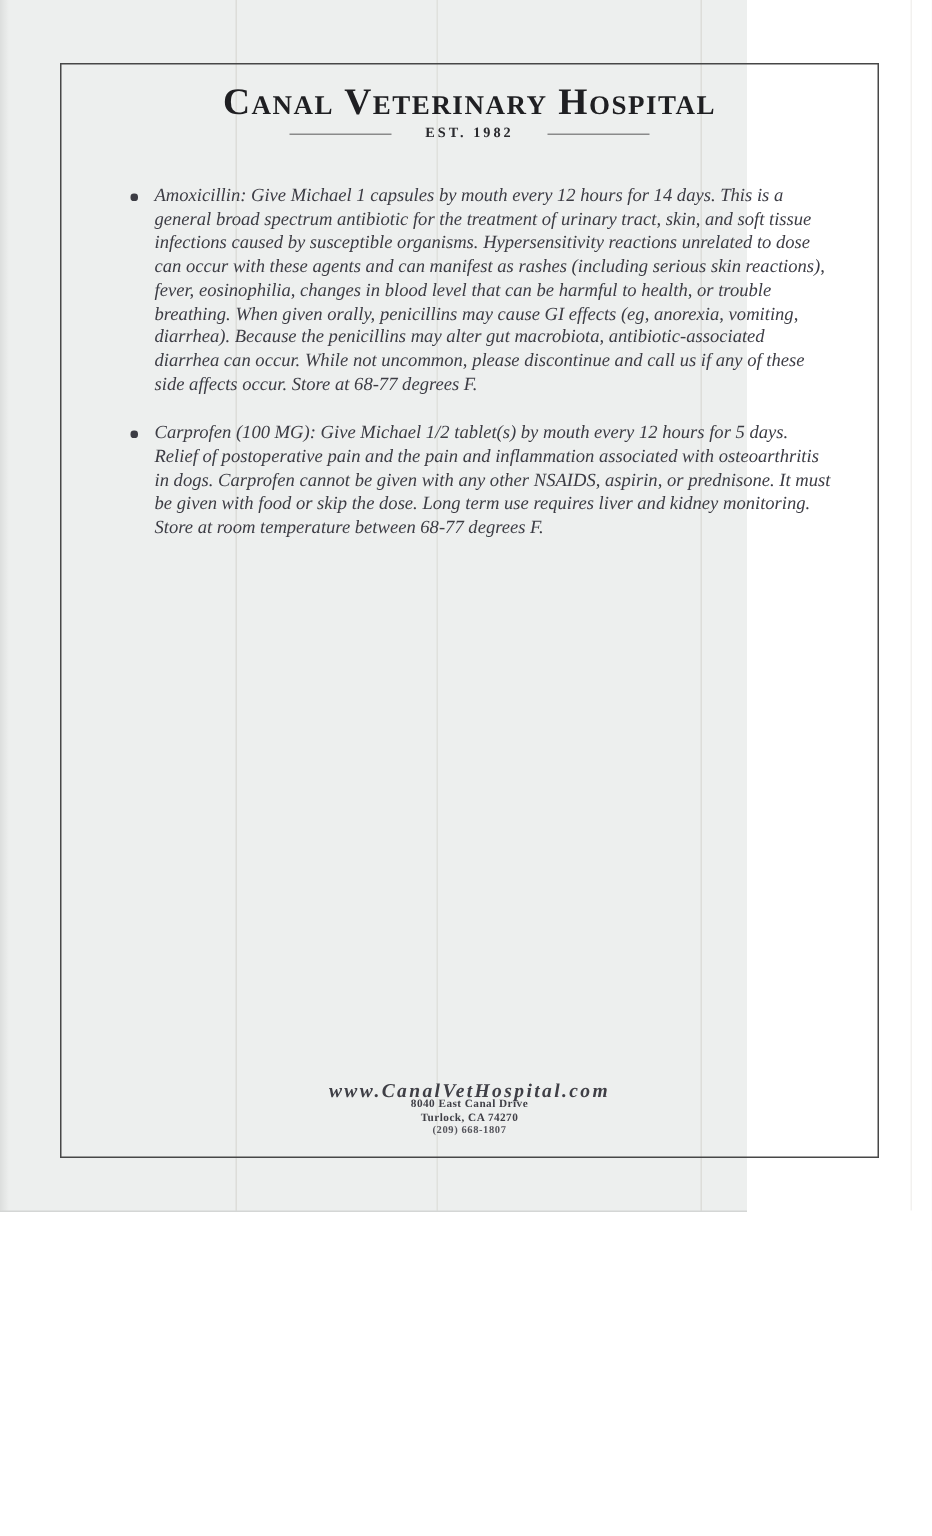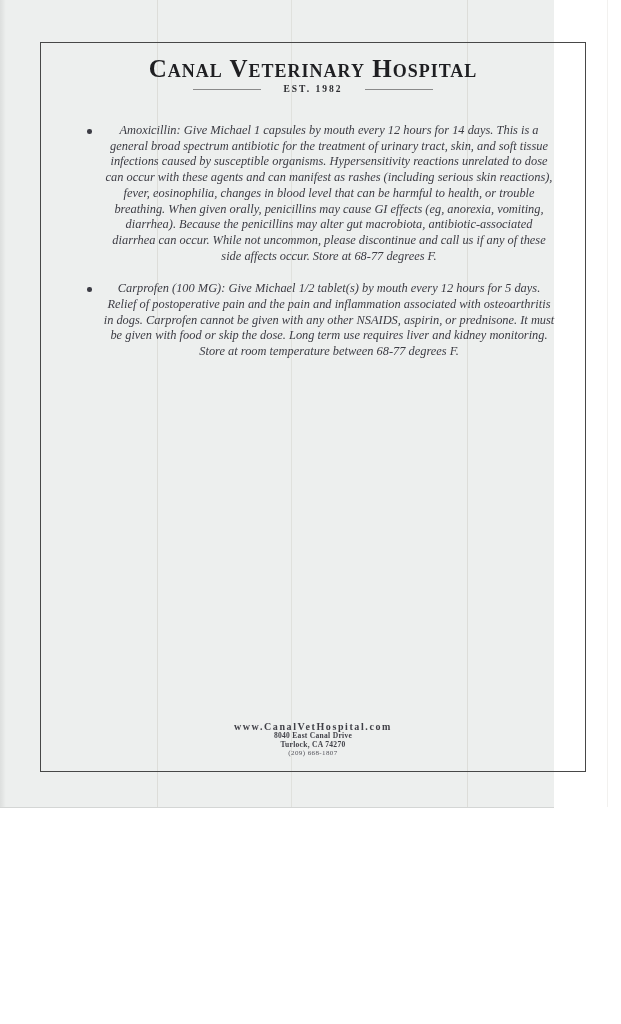--- a/index.html
+++ b/index.html
@@ -2,21 +2,21 @@
 <html><head>
 <meta charset="utf-8">
 <style>
   html,body{margin:0;padding:0;background:#ffffff;}
   .viewport{
     position:relative;width:621px;height:1024px;overflow:hidden;
     background:#ffffff;font-family:"Liberation Serif",serif;
   }
   
   .paper{
-    position:absolute;left:0;top:0;width:554px;height:807px;
+    position:absolute;left:0;top:0;width:498px;height:807px;
     background:#edefee;
     border-bottom:1px solid rgba(0,0,0,0.10);
   }
   .paper-left-edge{
     position:absolute;left:0;top:0;width:6px;height:807px;
     background:linear-gradient(90deg,rgba(0,0,0,0.07),rgba(0,0,0,0));
   }
   .crease{
     position:absolute;top:0;width:1px;height:807px;
     background:rgba(150,140,120,0.18);
@@ -42,33 +42,33 @@
   .est-rule{display:inline-block;width:68px;height:0;border-top:1px solid #8a8a8a;}
   .est-text{
     font-size:9.5px;font-weight:700;letter-spacing:2px;color:#2a2a2e;
   }
   
   .bullets{
     position:absolute;left:46px;top:80px;width:468px;
     list-style:none;margin:0;padding:0;
     font-style:italic;font-size:12.4px;line-height:15.7px;color:#3c3c44;
   }
-  .bullets li{position:relative;padding-left:16px;margin-bottom:17px;text-align:center;}
+  .bullets li{position:relative;padding-left:16px;margin-bottom:17px;}
   .bullet-dot{
     position:absolute;left:0;top:6px;width:4.5px;height:4.5px;border-radius:50%;
     background:#3c3c44;
   }
   
   .doc-footer{
     position:absolute;left:0;bottom:13px;width:100%;text-align:center;
     color:#3f3f46;
   }
-  .footer-web{font-size:10px;font-weight:700;letter-spacing:1.6px;line-height:9px;}
+  .footer-web{font-size:13px;font-weight:700;letter-spacing:1.6px;line-height:9px;font-style:italic;}
   .footer-addr{font-size:7.5px;font-weight:700;letter-spacing:0.3px;line-height:9px;}
-  .footer-phone{font-size:7px;font-weight:400;letter-spacing:0.4px;line-height:9px;color:#55555c;}
+  .footer-phone{font-size:7px;font-weight:700;letter-spacing:0.4px;line-height:9px;color:#55555c;}
 </style>
 </head>
 <body>
 
 <div class="viewport">
 
   <div class="paper">
     <div class="paper-left-edge"></div>
     <div class="crease c1"></div>
     <div class="crease c2"></div>

